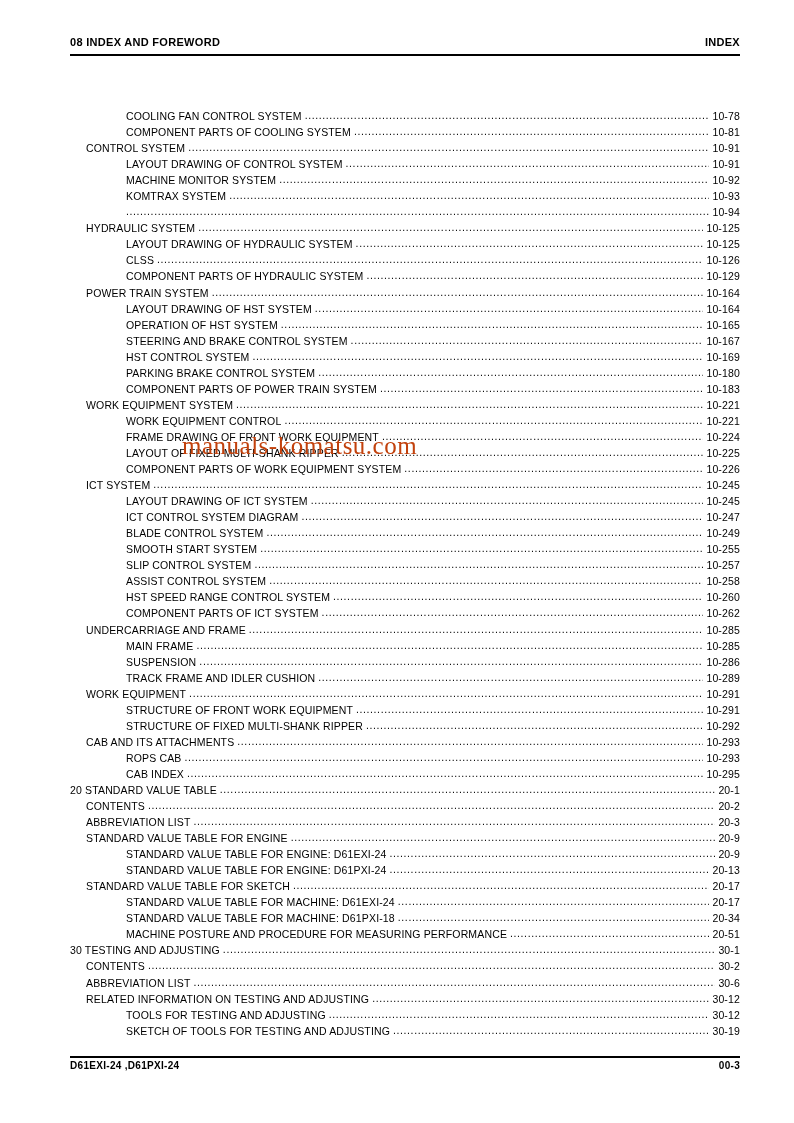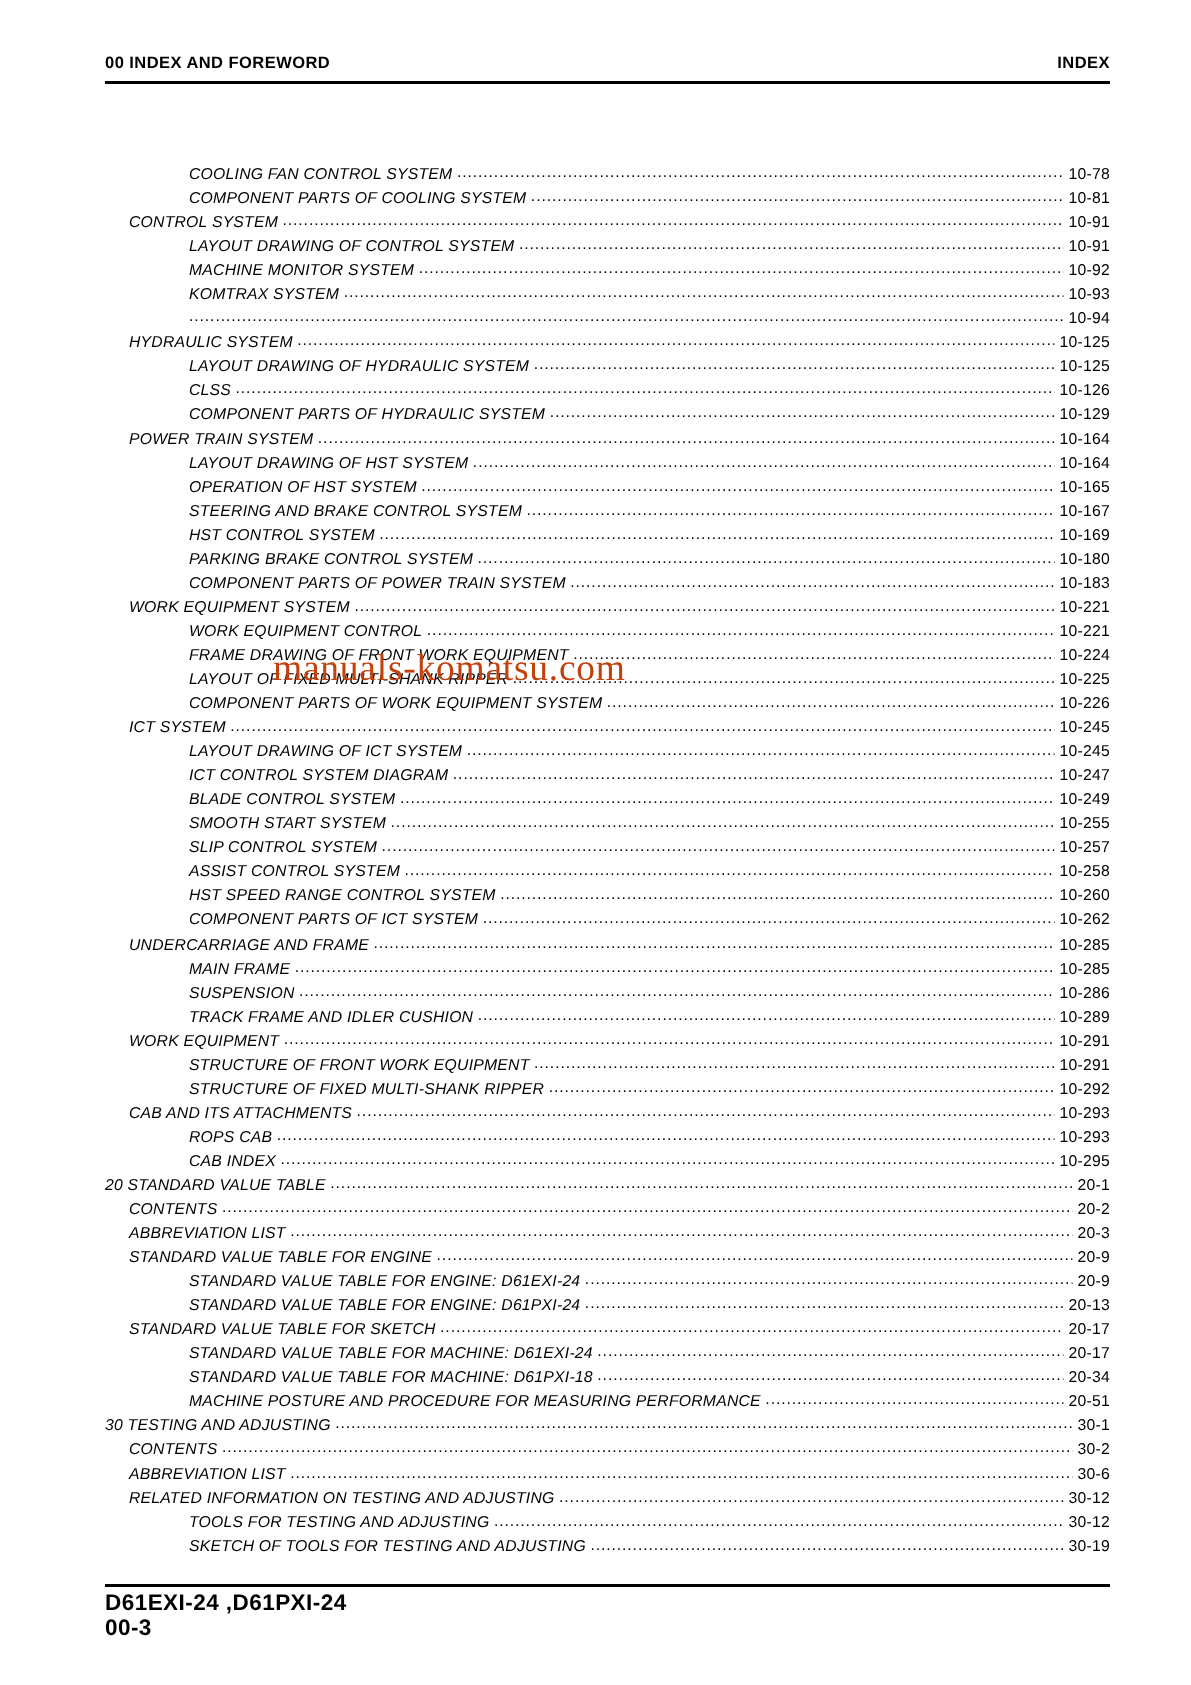--- a/index.html
+++ b/index.html
@@ -51,45 +51,43 @@
     height: 2px;
     background: #000000;
   }
   .footer {
     position: absolute;
     left: 70px;
     top: 1060px;
     width: 670px;
     display: flex;
     justify-content: space-between;
-    font-size: 15px;
+    font-size: 10px;
     font-weight: bold;
     letter-spacing: 0.3px;
-    flex-direction: column;
   }
   
   .toc {
     position: absolute;
     left: 70px;
     top: 108px;
     width: 670px;
     font-size: 10.5px;
     letter-spacing: 0.15px;
   }
   .toc-row {
     display: flex;
     align-items: flex-end;
     line-height: 16.05px;
     height: 16.05px;
     white-space: nowrap;
   }
   .toc-title {
     flex: 0 0 auto;
     padding-right: 3px;
-    font-style: italic;
   }
   .toc-dots {
     flex: 1 1 auto;
     overflow: hidden;
     white-space: nowrap;
     color: #000;
     font-size: 10.5px;
     letter-spacing: 0.6px;
     transform: translateY(-1px);
   }
@@ -113,21 +111,21 @@
     white-space: nowrap;
     pointer-events: none;
   }
 </style>
 </head>
 <body>
 
 <div class="page">
 
   <div class="header">
-    <span>00 INDEX AND FOREWORD</span>
+    <span>08 INDEX AND FOREWORD</span>
     <span>INDEX</span>
   </div>
   <div class="header-rule"></div>
 
   <div class="toc" id="toc-list">
       <div class="toc-row lvl2">
         <span class="toc-title">COOLING FAN CONTROL SYSTEM</span>
         <span class="toc-dots">................................................................................................................................................................................................................................................</span>
         <span class="toc-page">10-78</span>
       </div>

